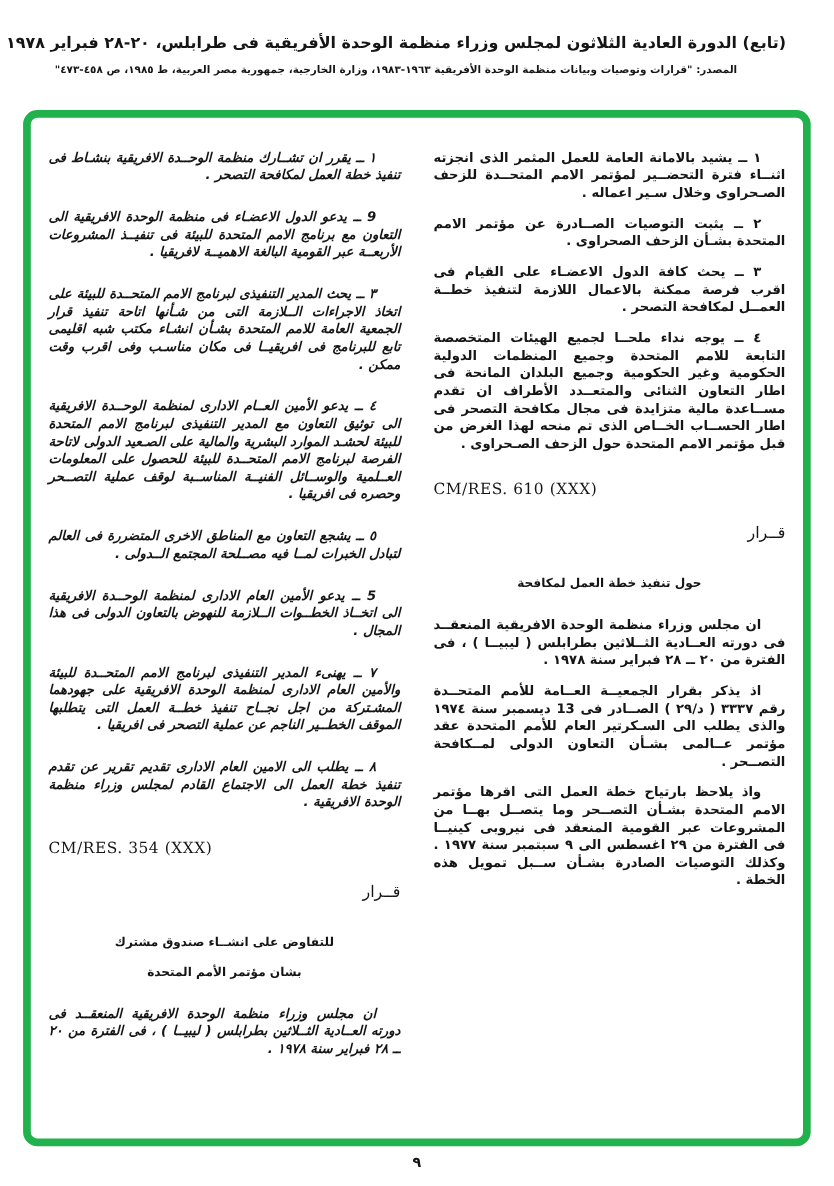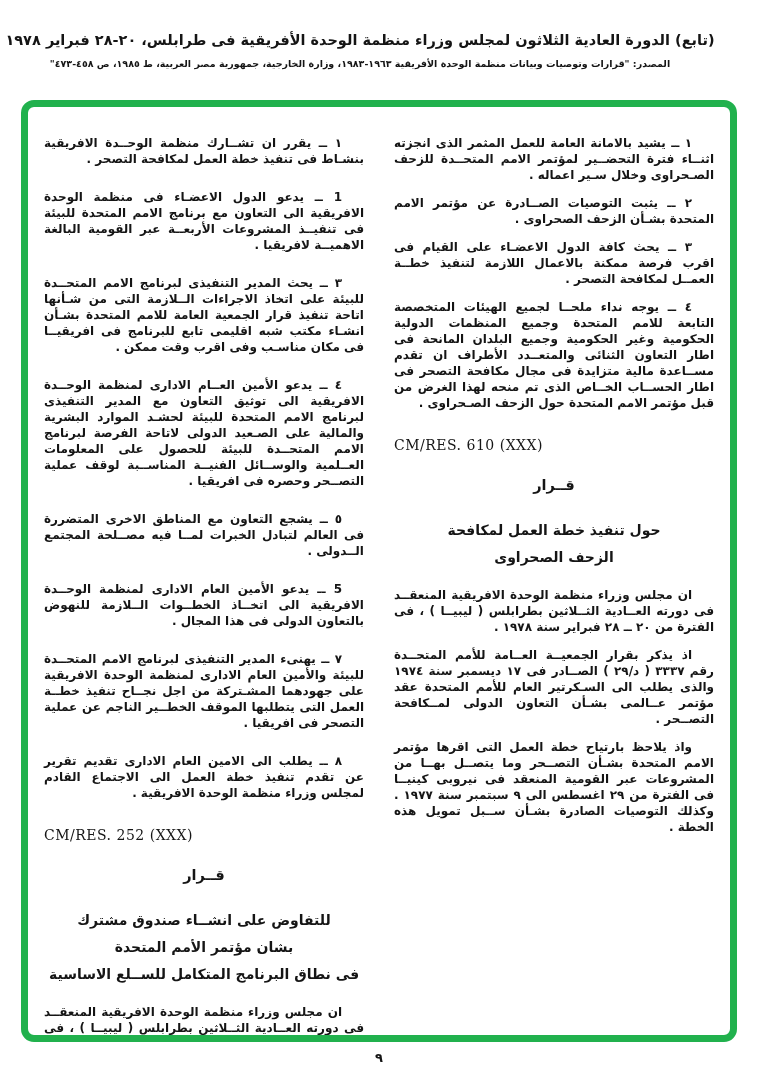--- a/index.html
+++ b/index.html
@@ -56,40 +56,39 @@
     direction: rtl;
   }
   p.body-par {
     font-size: 12px;
     font-weight: bold;
     line-height: 16px;
     text-align: justify;
     text-indent: 22px;
     margin: 0 0 12px 0;
   }
-  .col-left p.body-par { margin-bottom: 22px; }
+  .col-left p.body-par { margin-bottom: 22px; font-style: italic; }
   .col-left p.after-heading { margin-bottom: 12px; }
   .cmres {
     direction: ltr;
     text-align: left;
     font-family: "DejaVu Serif", "Liberation Serif", serif;
     font-size: 14px;
     font-weight: normal;
     letter-spacing: 0.5px;
     margin: 26px 0 24px 0;
   }
   .res-title {
-    text-align: center;
     font-size: 14.5px;
-    font-weight: bold;
+    font-weight: normal;
     margin: 0 0 24px 0;
   }
   .res-sub {
     text-align: center;
-    font-size: 14px;
+    font-size: 11px;
     font-weight: bold;
     line-height: 27px;
     margin: 0 0 16px 0;
   }
   .page-number {
     position: absolute;
     left: 0;
     top: 1050px;
     width: 758px;
     text-align: center;
@@ -112,42 +111,40 @@
 
       <div class="col col-right">
         <p class="body-par">١ ــ يشيد بالامانة العامة للعمل المثمر الذى انجزته اثنــاء فترة التحضــير لمؤتمر الامم المتحــدة للزحف الصـحراوى وخلال سـير اعماله .</p>
         <p class="body-par">٢ ــ يثبت التوصيات الصــادرة عن مؤتمر الامم المتحدة بشـأن الزحف الصحراوى .</p>
         <p class="body-par">٣ ــ يحث كافة الدول الاعضـاء على القيام فى اقرب فرصة ممكنة بالاعمال اللازمة لتنفيذ خطــة العمــل لمكافحة التصحر .</p>
         <p class="body-par">٤ ــ يوجه نداء ملحــا لجميع الهيئات المتخصصة التابعة للامم المتحدة وجميع المنظمات الدولية الحكومية وغير الحكومية وجميع البلدان المانحة فى اطار التعاون الثنائى والمتعــدد الأطراف ان تقدم مســاعدة مالية متزايدة فى مجال مكافحة التصحر فى اطار الحســاب الخــاص الذى تم منحه لهذا الغرض من قبل مؤتمر الامم المتحدة حول الزحف الصـحراوى .</p>
         <div class="cmres">CM/RES. 610 (XXX)</div>
         <div class="res-title">قــرار</div>
         <div class="res-sub">
           <div>حول تنفيذ خطة العمل لمكافحة</div>
-          <div>الزحف الصحراوى</div>
         </div>
         <p class="body-par">ان مجلس وزراء منظمة الوحدة الافريقية المنعقــد فى دورته العــادية الثــلاثين بطرابلس ( ليبيــا ) ، فى الفترة من ٢٠ ــ ٢٨ فبراير سنة ١٩٧٨ .</p>
-        <p class="body-par">اذ يذكر بقرار الجمعيــة العــامة للأمم المتحــدة رقم ٣٣٣٧ ( د/٢٩ ) الصــادر فى ١٧ ديسمبر سنة ١٩٧٤ والذى يطلب الى السـكرتير العام للأمم المتحدة عقد مؤتمر عــالمى بشـأن التعاون الدولى لمــكافحة التصــحر .</p>
+        <p class="body-par">اذ يذكر بقرار الجمعيــة العــامة للأمم المتحــدة رقم ٣٣٣٧ ( د/٢٩ ) الصــادر فى 13 ديسمبر سنة ١٩٧٤ والذى يطلب الى السـكرتير العام للأمم المتحدة عقد مؤتمر عــالمى بشـأن التعاون الدولى لمــكافحة التصــحر .</p>
         <p class="body-par">واذ يلاحظ بارتياح خطة العمل التى اقرها مؤتمر الامم المتحدة بشـأن التصــحر وما يتصــل بهــا من المشروعات عبر القومية المنعقد فى نيروبى كينيــا فى الفترة من ٢٩ اغسطس الى ٩ سبتمبر سنة ١٩٧٧ . وكذلك التوصيات الصادرة بشـأن ســبل تمويل هذه الخطة .</p>
       </div>
 
       <div class="col col-left">
         <p class="body-par">١ ــ يقرر ان تشــارك منظمة الوحــدة الافريقية بنشـاط فى تنفيذ خطة العمل لمكافحة التصحر .</p>
-        <p class="body-par">1 ــ يدعو الدول الاعضـاء فى منظمة الوحدة الافريقية الى التعاون مع برنامج الامم المتحدة للبيئة فى تنفيــذ المشروعات الأربعــة عبر القومية البالغة الاهميــة لافريقيا .</p>
+        <p class="body-par">9 ــ يدعو الدول الاعضـاء فى منظمة الوحدة الافريقية الى التعاون مع برنامج الامم المتحدة للبيئة فى تنفيــذ المشروعات الأربعــة عبر القومية البالغة الاهميــة لافريقيا .</p>
         <p class="body-par">٣ ــ يحث المدير التنفيذى لبرنامج الامم المتحــدة للبيئة على اتخاذ الاجراءات الــلازمة التى من شـأنها اتاحة تنفيذ قرار الجمعية العامة للامم المتحدة بشـأن انشـاء مكتب شبه اقليمى تابع للبرنامج فى افريقيــا فى مكان مناسـب وفى اقرب وقت ممكن .</p>
         <p class="body-par">٤ ــ يدعو الأمين العــام الادارى لمنظمة الوحــدة الافريقية الى توثيق التعاون مع المدير التنفيذى لبرنامج الامم المتحدة للبيئة لحشـد الموارد البشرية والمالية على الصـعيد الدولى لاتاحة الفرصة لبرنامج الامم المتحــدة للبيئة للحصول على المعلومات العــلمية والوســائل الفنيــة المناســبة لوقف عملية التصــحر وحصره فى افريقيا .</p>
         <p class="body-par">٥ ــ يشجع التعاون مع المناطق الاخرى المتضررة فى العالم لتبادل الخبرات لمــا فيه مصــلحة المجتمع الــدولى .</p>
         <p class="body-par">5 ــ يدعو الأمين العام الادارى لمنظمة الوحــدة الافريقية الى اتخــاذ الخطــوات الــلازمة للنهوض بالتعاون الدولى فى هذا المجال .</p>
         <p class="body-par">٧ ــ يهنىء المدير التنفيذى لبرنامج الامم المتحــدة للبيئة والأمين العام الادارى لمنظمة الوحدة الافريقية على جهودهما المشـتركة من اجل نجــاح تنفيذ خطــة العمل التى يتطلبها الموقف الخطــير الناجم عن عملية التصحر فى افريقيا .</p>
         <p class="body-par">٨ ــ يطلب الى الامين العام الادارى تقديم تقرير عن تقدم تنفيذ خطة العمل الى الاجتماع القادم لمجلس وزراء منظمة الوحدة الافريقية .</p>
-        <div class="cmres">CM/RES. 252 (XXX)</div>
+        <div class="cmres">CM/RES. 354 (XXX)</div>
         <div class="res-title">قــرار</div>
         <div class="res-sub">
           <div>للتفاوض على انشــاء صندوق مشترك</div>
           <div>بشان مؤتمر الأمم المتحدة</div>
-          <div>فى نطاق البرنامج المتكامل للســلع الاساسية</div>
         </div>
         <p class="body-par after-heading">ان مجلس وزراء منظمة الوحدة الافريقية المنعقــد فى دورته العــادية الثــلاثين بطرابلس ( ليبيــا ) ، فى الفترة من ٢٠ ــ ٢٨ فبراير سنة ١٩٧٨ .</p>
       </div>
 
     </div>
   </div>
 
   <div class="page-number">٩</div>
 
 </div>

